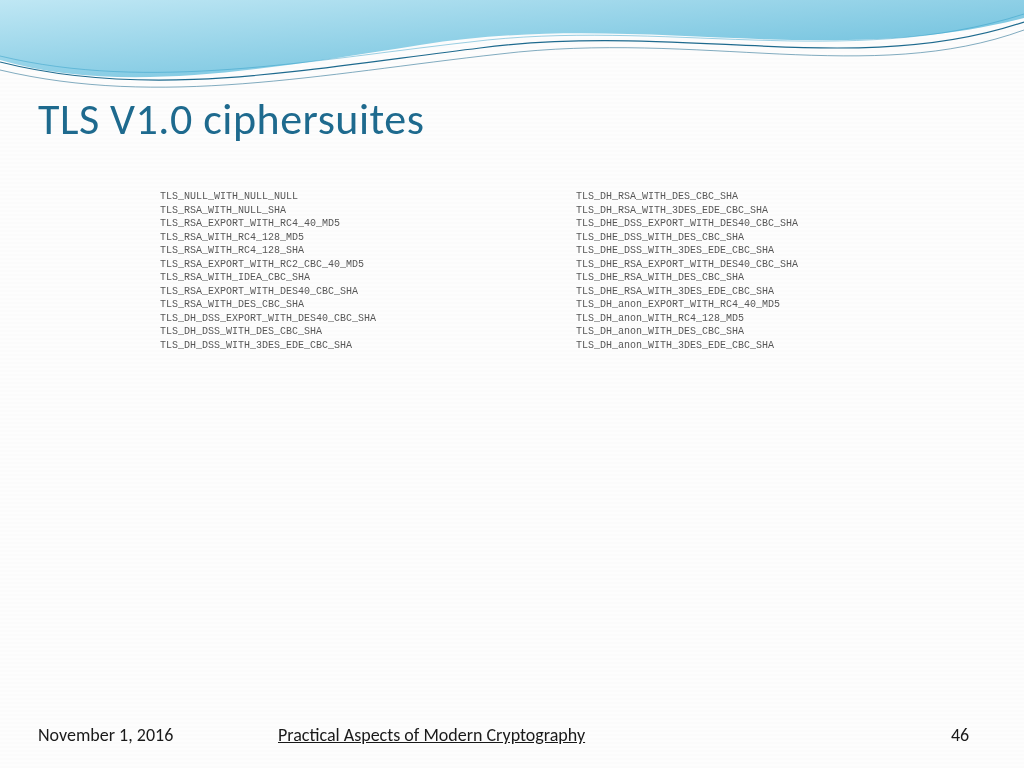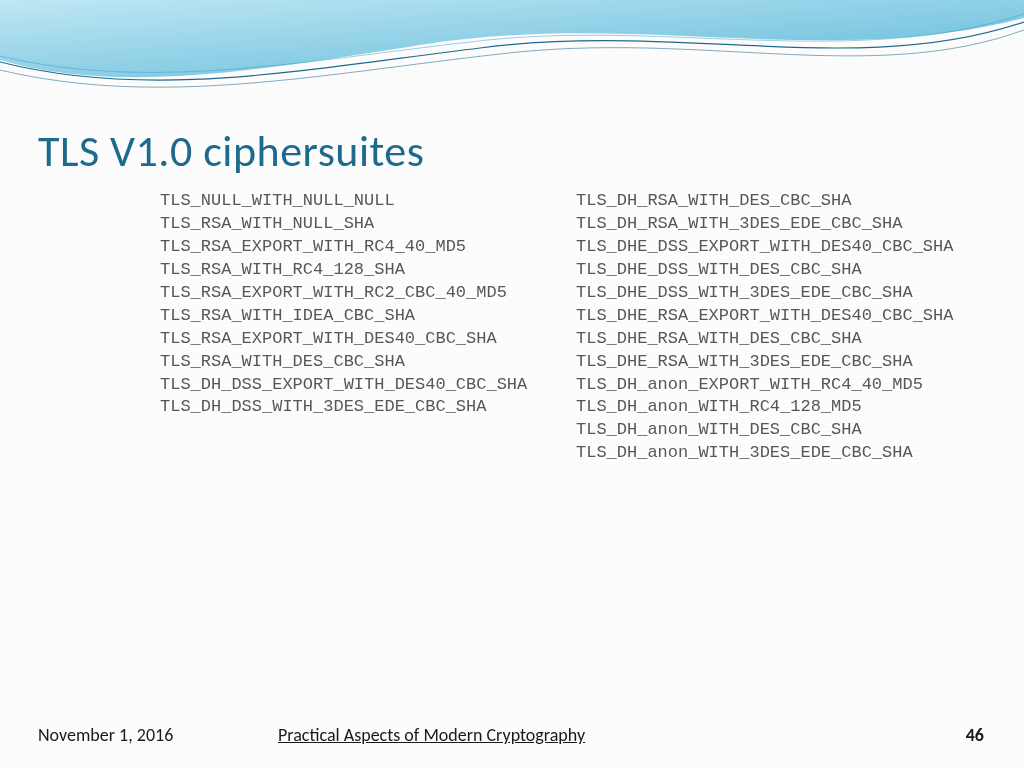--- a/index.html
+++ b/index.html
@@ -21,63 +21,63 @@
   }
   .wave-container {
     position: absolute;
     top: 0; left: 0;
     width: 1024px;
     height: 140px;
     pointer-events: none;
   }
   .title {
     position: absolute;
-    top: 124px;
+    top: 92px;
     left: 38px;
     font-size: 44px;
     color: #1e6a8e;
     font-weight: 400;
     letter-spacing: 0.5px;
   }
   .content {
     position: absolute;
     top: 190px;
     left: 160px;
     right: 60px;
     display: flex;
     gap: 28px;
   }
   .col {
     flex: 1;
     font-family: "Courier New", Courier, monospace;
-    font-size: 17px;
+    font-size: 10px;
     line-height: 1.35;
     color: #575757;
     word-break: break-all;
   }
   .col .entry {
     padding-left: 30px;
     text-indent: -30px;
     margin: 0;
   }
   .col .highlight {
     color: #1e7aa6;
   }
   .footer {
     position: absolute;
     bottom: 22px;
     left: 38px;
-    right: 40px;
+    right: 34px;
     display: flex;
     font-size: 18px;
     color: #1a1a1a;
   }
   .footer .date { flex: 0 0 240px; }
   .footer .course { flex: 1; text-align: left; text-decoration: underline; }
-  .footer .page { flex: 0 0 60px; text-align: right; font-weight: bold; }
+  .footer .page { flex: 0 0 60px; text-align: center; }
 </style>
 </head>
 <body>
 
 <div class="slide">
 
   <div class="wave-container">
     <svg viewBox="0 0 1024 140" width="1024" height="140" preserveAspectRatio="none">
       <defs>
         <linearGradient id="g1" x1="0" y1="0" x2="1" y2="1">
@@ -92,26 +92,28 @@
     </svg>
   </div>
 
   <div class="title">TLS V1.0 ciphersuites</div>
 
   <div class="content">
     <div class="col" id="col-left">
         <p class="entry">TLS_NULL_WITH_NULL_NULL</p>
         <p class="entry">TLS_RSA_WITH_NULL_SHA</p>
         <p class="entry">TLS_RSA_EXPORT_WITH_RC4_40_MD5</p>
+        <p class="entry">TLS_RSA_WITH_RC4_128_MD5</p>
         <p class="entry">TLS_RSA_WITH_RC4_128_SHA</p>
         <p class="entry">TLS_RSA_EXPORT_WITH_RC2_CBC_40_MD5</p>
         <p class="entry">TLS_RSA_WITH_IDEA_CBC_SHA</p>
         <p class="entry">TLS_RSA_EXPORT_WITH_DES40_CBC_SHA</p>
         <p class="entry">TLS_RSA_WITH_DES_CBC_SHA</p>
         <p class="entry">TLS_DH_DSS_EXPORT_WITH_DES40_CBC_SHA</p>
+        <p class="entry">TLS_DH_DSS_WITH_DES_CBC_SHA</p>
         <p class="entry">TLS_DH_DSS_WITH_3DES_EDE_CBC_SHA</p>
       </div>
     <div class="col" id="col-right">
         <p class="entry">TLS_DH_RSA_WITH_DES_CBC_SHA</p>
         <p class="entry">TLS_DH_RSA_WITH_3DES_EDE_CBC_SHA</p>
         <p class="entry">TLS_DHE_DSS_EXPORT_WITH_DES40_CBC_SHA</p>
         <p class="entry">TLS_DHE_DSS_WITH_DES_CBC_SHA</p>
         <p class="entry">TLS_DHE_DSS_WITH_3DES_EDE_CBC_SHA</p>
         <p class="entry">TLS_DHE_RSA_EXPORT_WITH_DES40_CBC_SHA</p>
         <p class="entry">TLS_DHE_RSA_WITH_DES_CBC_SHA</p>

